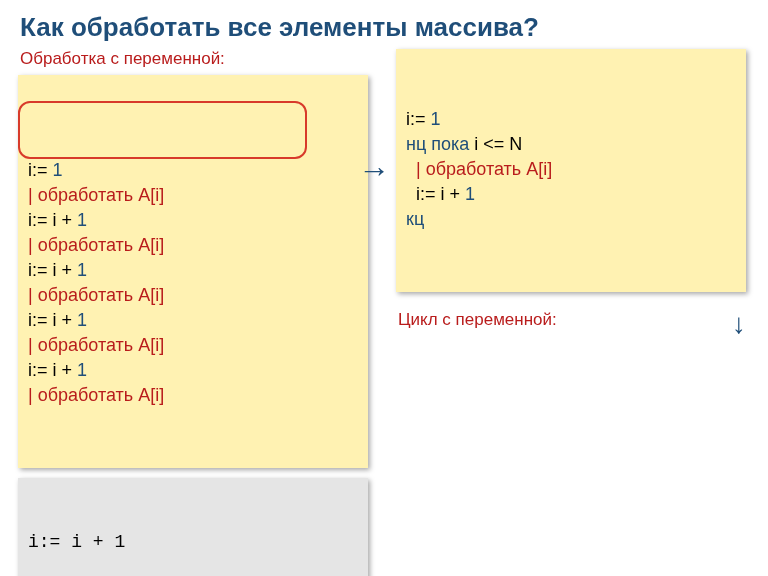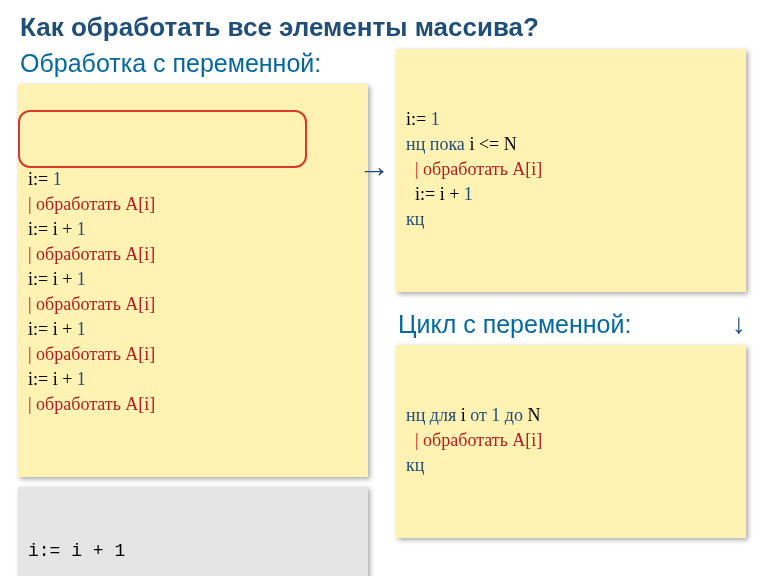--- a/index.html
+++ b/index.html
@@ -27,29 +27,29 @@
   }
   .cols {
     display: flex;
     gap: 28px;
     align-items: flex-start;
   }
   .col { position: relative; }
   .col-left { width: 350px; }
   .col-right { width: 350px; }
   .subhead {
-    color: #0369a1;
-    font-size: 25px;
+    color: #b91c1c;
+    font-size: 17px;
     margin: 0 0 6px 2px;
   }
   .codebox {
     background: #fff2b2;
     box-shadow: 2px 2px 5px rgba(0,0,0,.35);
     padding: 8px 10px 10px 10px;
-    font-family: Liberation Serif, serif;
+    font-family: Liberation Sans, sans-serif;
     font-size: 18px;
     line-height: 25px;
     color: #000;
     white-space: pre;
     position: relative;
   }
   .codebox .blue { color: #1f4e79; }
   .codebox .green { color: #b91c1c; }
   .graybox {
     background: #e5e5e5;
@@ -126,24 +126,19 @@
         <div>i:= <span class="blue">1</span>
 <span class="blue">нц пока</span> i &lt;= N
   <span class="green">| обработать A[i]</span>
   i:= i + <span class="blue">1</span>
 <span class="blue">кц</span></div>
       </div>
 
       <div class="rightblock2">
         <span class="arrow-down">↓</span>
         <div class="subhead">Цикл с переменной:</div>
-        <div class="codebox">
-          <div><span class="blue">нц для</span> i <span class="blue">от 1 до</span> N
-  <span class="green">| обработать A[i]</span>
-<span class="blue">кц</span></div>
-        </div>
       </div>
     </div>
 
   </div>
 
   <span class="arrow-right">→</span>
 </div>
 
 </body></html>

